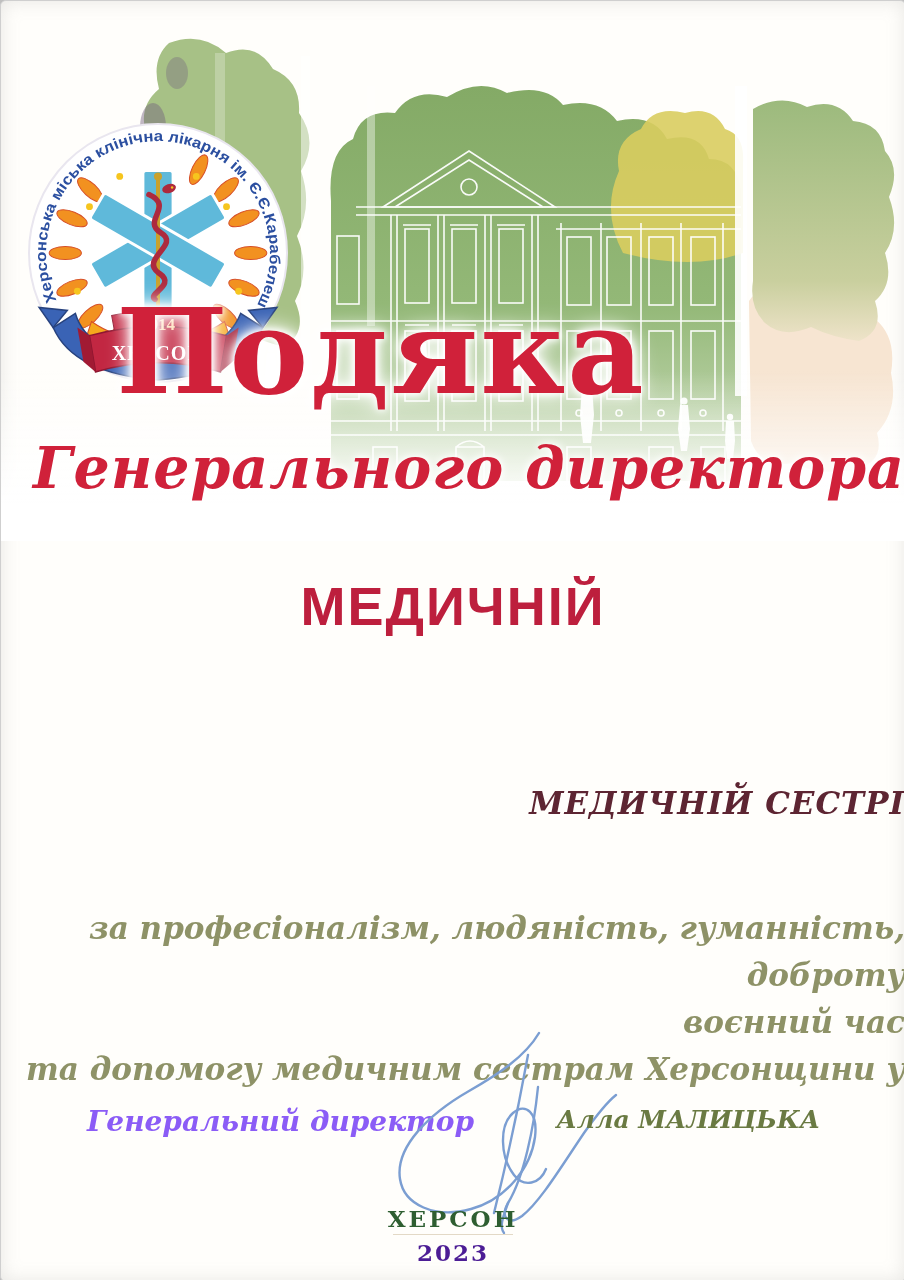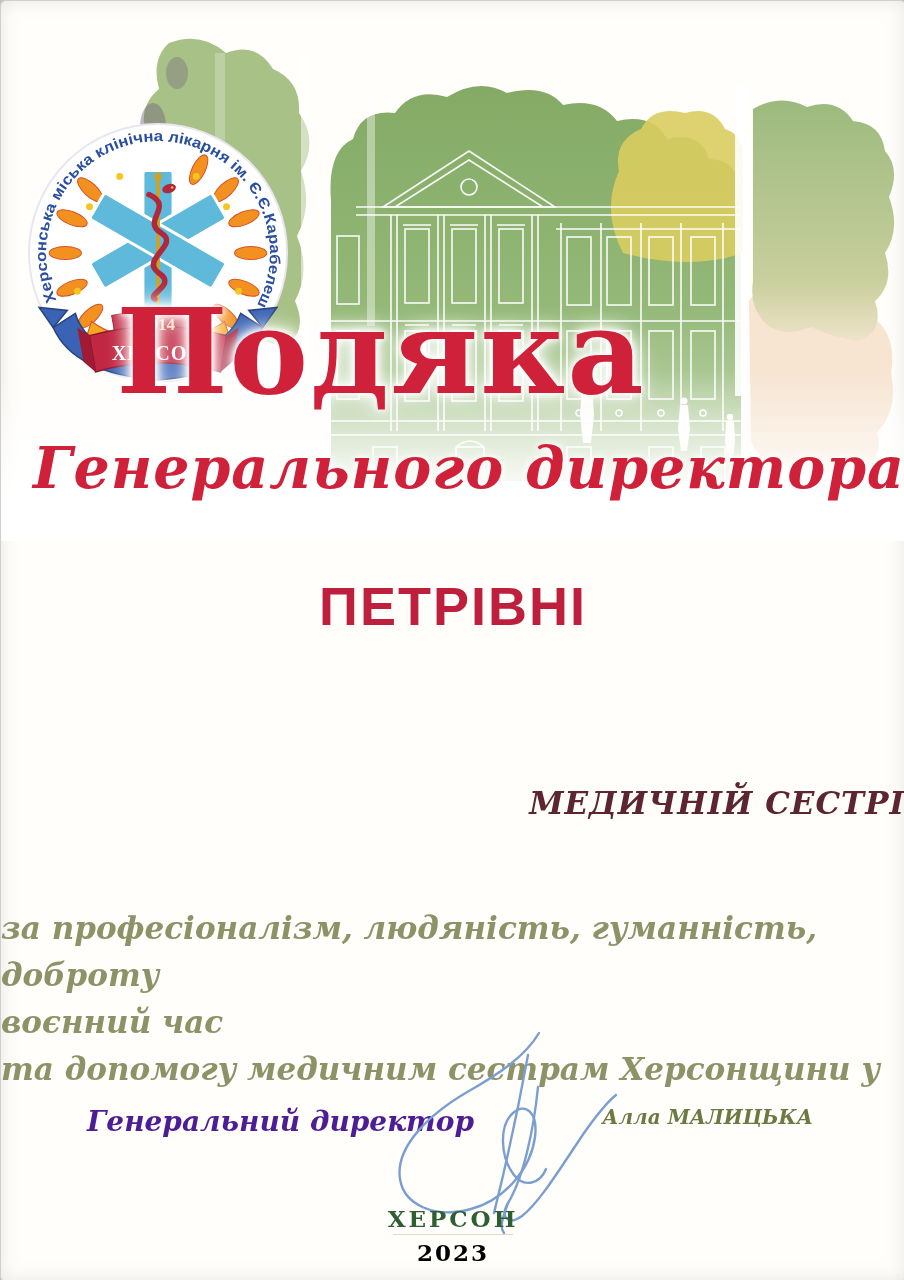--- a/index.html
+++ b/index.html
@@ -38,45 +38,45 @@
   }
   .name1{top:578px;}
   .name2{top:650px;}
   .role{
     left:0;top:784px;width:904px;text-align:right;
     font-style:italic;font-weight:bold;font-size:31px;
     color:#5d2532;letter-spacing:1px;
   }
   
   .citation{
-    left:0;top:904px;width:904px;text-align:left;
+    left:0;top:904px;width:904px;text-align:right;
     font-style:italic;font-weight:bold;font-size:31px;line-height:47px;
     color:#8e9267;
   }
   
   .sig-label{
     left:86px;top:1104px;
-    font-style:italic;font-weight:bold;font-size:28px;color:#4c1d95;
+    font-style:italic;font-weight:bold;font-size:28px;color:#8b5cf6;
   }
   .sig-name{
-    right:92px;top:1104px;
-    font-style:italic;font-weight:bold;font-size:20px;color:#6a7a42;
+    right:85px;top:1104px;
+    font-style:italic;font-weight:bold;font-size:25px;color:#6a7a42;
   }
   .sig-stroke{left:386px;top:1024px;width:232px;height:210px;}
   
   .footer-city{
     left:0;top:1204px;width:904px;text-align:center;
     font-weight:bold;font-size:23px;color:#2e5e31;letter-spacing:3px;
   }
   .footer-rule{
     left:392px;top:1233px;width:120px;height:1px;background:#e3d9c6;
   }
   .footer-year{
     left:0;top:1238px;width:904px;text-align:center;
-    font-weight:bold;font-size:23px;color:#000000;letter-spacing:2px;
+    font-weight:bold;font-size:23px;color:#4c1d95;letter-spacing:2px;
   }
 </style>
 </head>
 <body>
 
 <div class="page">
 
   <svg class="abs header-art" viewBox="0 0 904 540" aria-hidden="true">
     <defs>
       <linearGradient id="gGreen" x1="0" y1="0" x2="0" y2="1">
@@ -280,21 +280,21 @@
       <path d="M 62 214 L 50 206 L 56 240 L 68 250 Z" fill="#a11a33"></path>
       <path d="M 198 214 L 210 206 L 204 240 L 192 250 Z" fill="#a11a33"></path>
       <text x="130" y="208" text-anchor="middle" font-family="Liberation Serif, serif" font-size="17" font-weight="bold" fill="#ffd9ad">1914</text>
       <text x="130" y="238" text-anchor="middle" font-family="Liberation Serif, serif" font-size="20" font-weight="bold" letter-spacing="1" fill="#ffffff">ХЕРСОН</text>
     </g>
   </svg>
 
   <div class="abs title-main">Подяка</div>
   <div class="abs title-sub">Генерального директора</div>
 
-  <div class="abs name1">ПЕТРІВНІ</div>
+  <div class="abs name1">МЕДИЧНІЙ</div>
   <div class="abs role">МЕДИЧНІЙ СЕСТРІ</div>
 
   <div class="abs citation">
     <div>за  професіоналізм,  людяність, гуманність, доброту</div>
     <div>воєнний час</div>
     <div>та допомогу медичним сестрам Херсонщини у</div>
   </div>
 
   <div class="abs sig-label">Генеральний директор</div>
 

